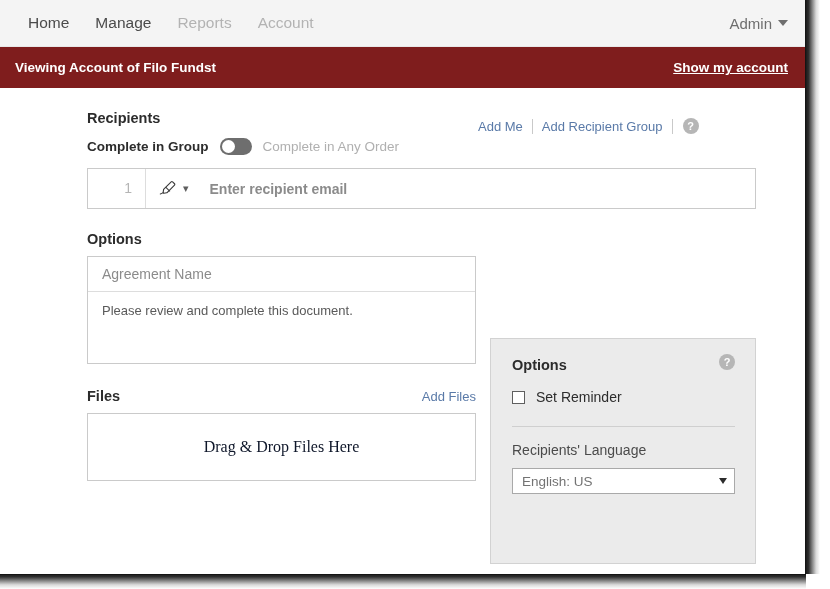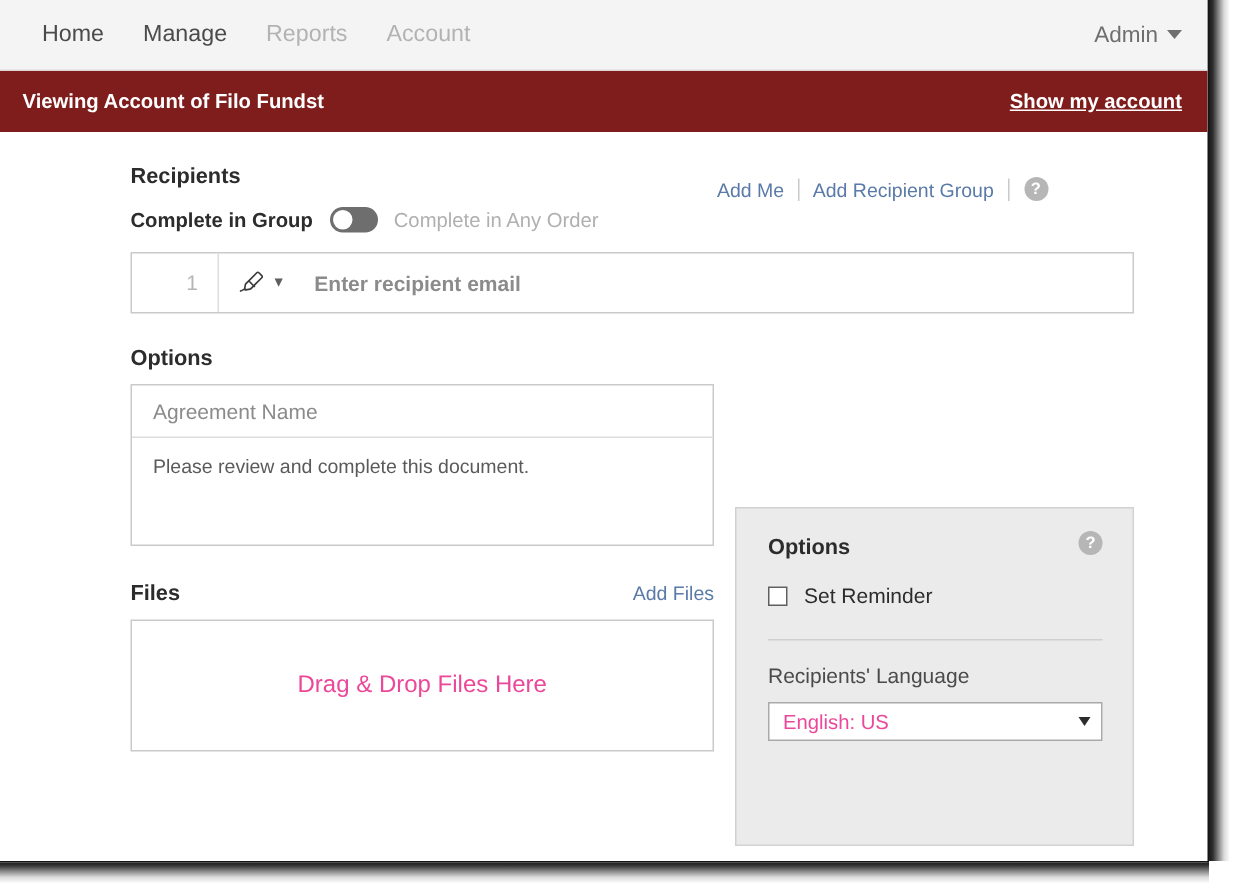--- a/index.html
+++ b/index.html
@@ -258,29 +258,30 @@
   }
   .files-head .add-files {
     margin-left: auto;
     font-size: 13px;
     color: #5a7aa8;
     text-decoration: none;
     cursor: pointer;
   }
   .dropzone {
     margin-top: 9px;
-    height: 88px;
+    height: 68px;
     border: 1px solid #cacaca;
     background: #ffffff;
     display: flex;
     align-items: center;
     justify-content: center;
     font-size: 16px;
-    color: #ec4899;
-    cursor: pointer;
+    color: #0f172a;
+    cursor: pointer;
+    font-family: Liberation Serif, serif;
   }
 
   
   .options {
     position: absolute;
     left: 479px; top: 250px;
     width: 266px; height: 226px;
     background: #ebebeb;
     border: 1px solid #d2d2d2;
     padding: 18px 20px 0 21px;
@@ -324,21 +325,21 @@
   }
   .lang-select {
     margin-top: 10px;
     height: 26px;
     background: #ffffff;
     border: 1px solid #a9a9a9;
     display: flex;
     align-items: center;
     padding: 0 7px 0 9px;
     font-size: 13.5px;
-    color: #ec4899;
+    color: #737373;
     cursor: pointer;
   }
   .lang-select .sel-caret {
     margin-left: auto;
     width: 0; height: 0;
     border-left: 4px solid transparent;
     border-right: 4px solid transparent;
     border-top: 6px solid #2c2c2c;
   }
 </style>

